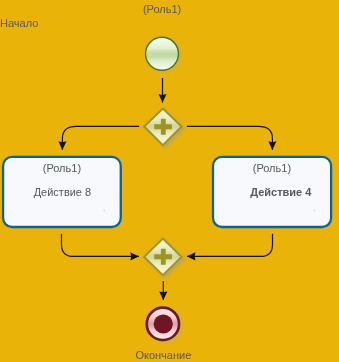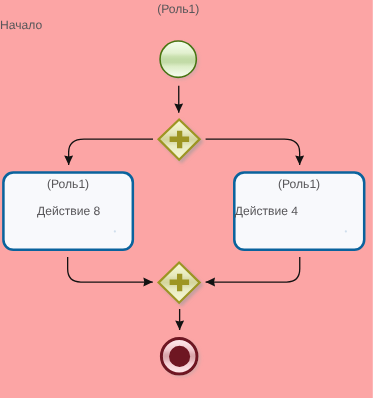--- a/index.html
+++ b/index.html
@@ -1,17 +1,17 @@
 <!DOCTYPE html>
 <html><head>
 <meta charset="utf-8">
 <style>
   html,body{margin:0;padding:0;background:#ffffff;}
   body{width:339px;height:362px;overflow:hidden;font-family:"Liberation Sans",sans-serif;}
-  #stage{position:relative;width:339px;height:362px;background:#fca5a5;}
+  #stage{position:relative;width:339px;height:362px;background:#eab308;}
   svg.layer{position:absolute;left:0;top:0;width:339px;height:362px;}
   .lbl{position:absolute;font-family:"Liberation Sans",sans-serif;font-size:11px;
        color:#58575a;white-space:nowrap;line-height:13.5px;}
 </style>
 </head>
 <body>
 
 <div id="stage">
 
   <svg class="layer" viewBox="0 0 339 362">
@@ -91,15 +91,16 @@
     </g>
   </svg>
 
   <div class="lbl" style="left:0;top:2.6px;width:324.2px;text-align:center;">(Роль1)</div>
   <div class="lbl" style="left:0;top:17.1px;width:324.2px;text-align:left;">Начало</div>
 
   <div class="lbl" style="left:2.9px;top:162.2px;width:118px;text-align:center;">(Роль1)</div>
   <div class="lbl" style="left:3.4px;top:185.9px;width:118px;text-align:center;">Действие 8</div>
 
   <div class="lbl" style="left:212.9px;top:162.2px;width:118px;text-align:center;">(Роль1)</div>
-  <div class="lbl" style="left:213.4px;top:185.9px;width:98px;text-align:left;">Действие 4</div>
+  <div class="lbl" style="left:213.4px;top:185.9px;width:98px;text-align:right;font-weight:bold;">Действие 4</div>
 
+  <div class="lbl" style="left:0;top:349.0px;width:326.7px;text-align:center;">Окончание</div>
 </div>
 
 </body></html>

